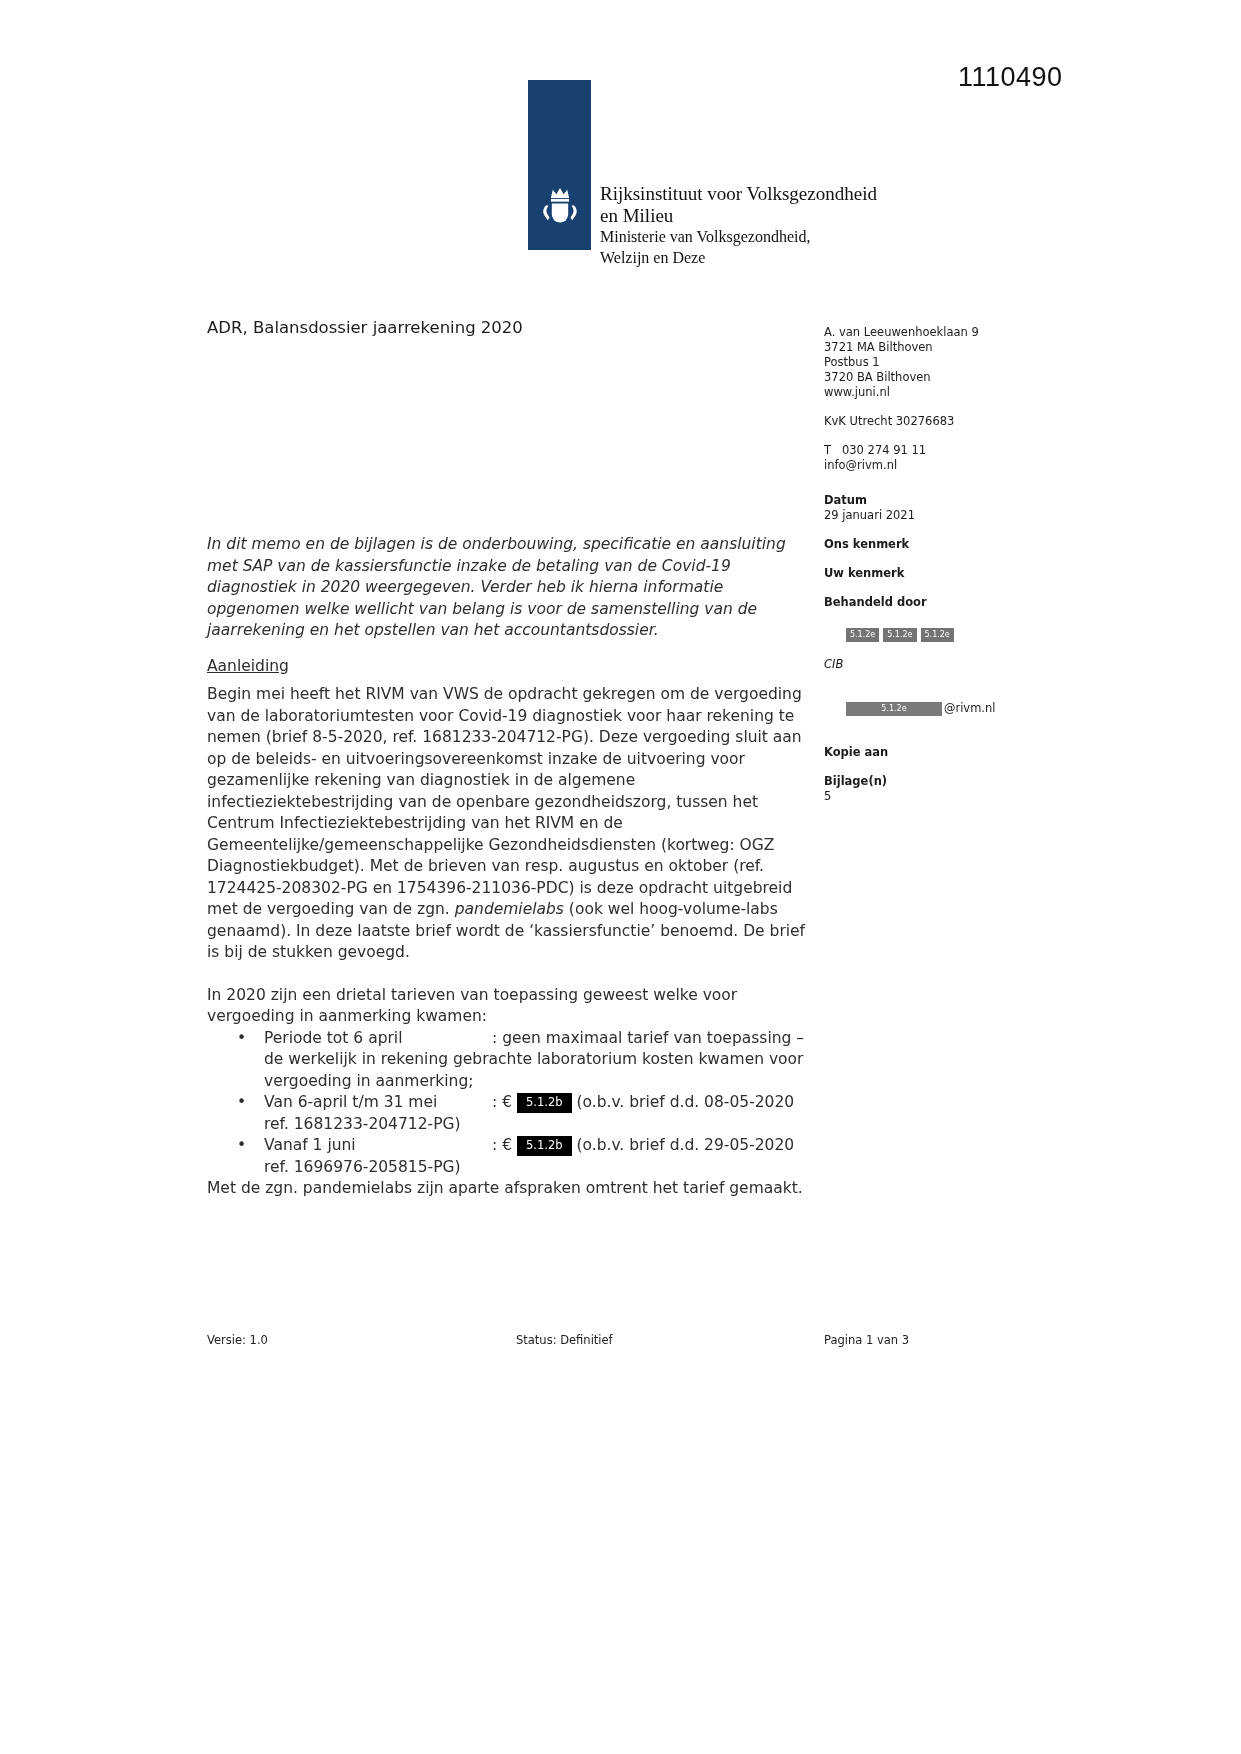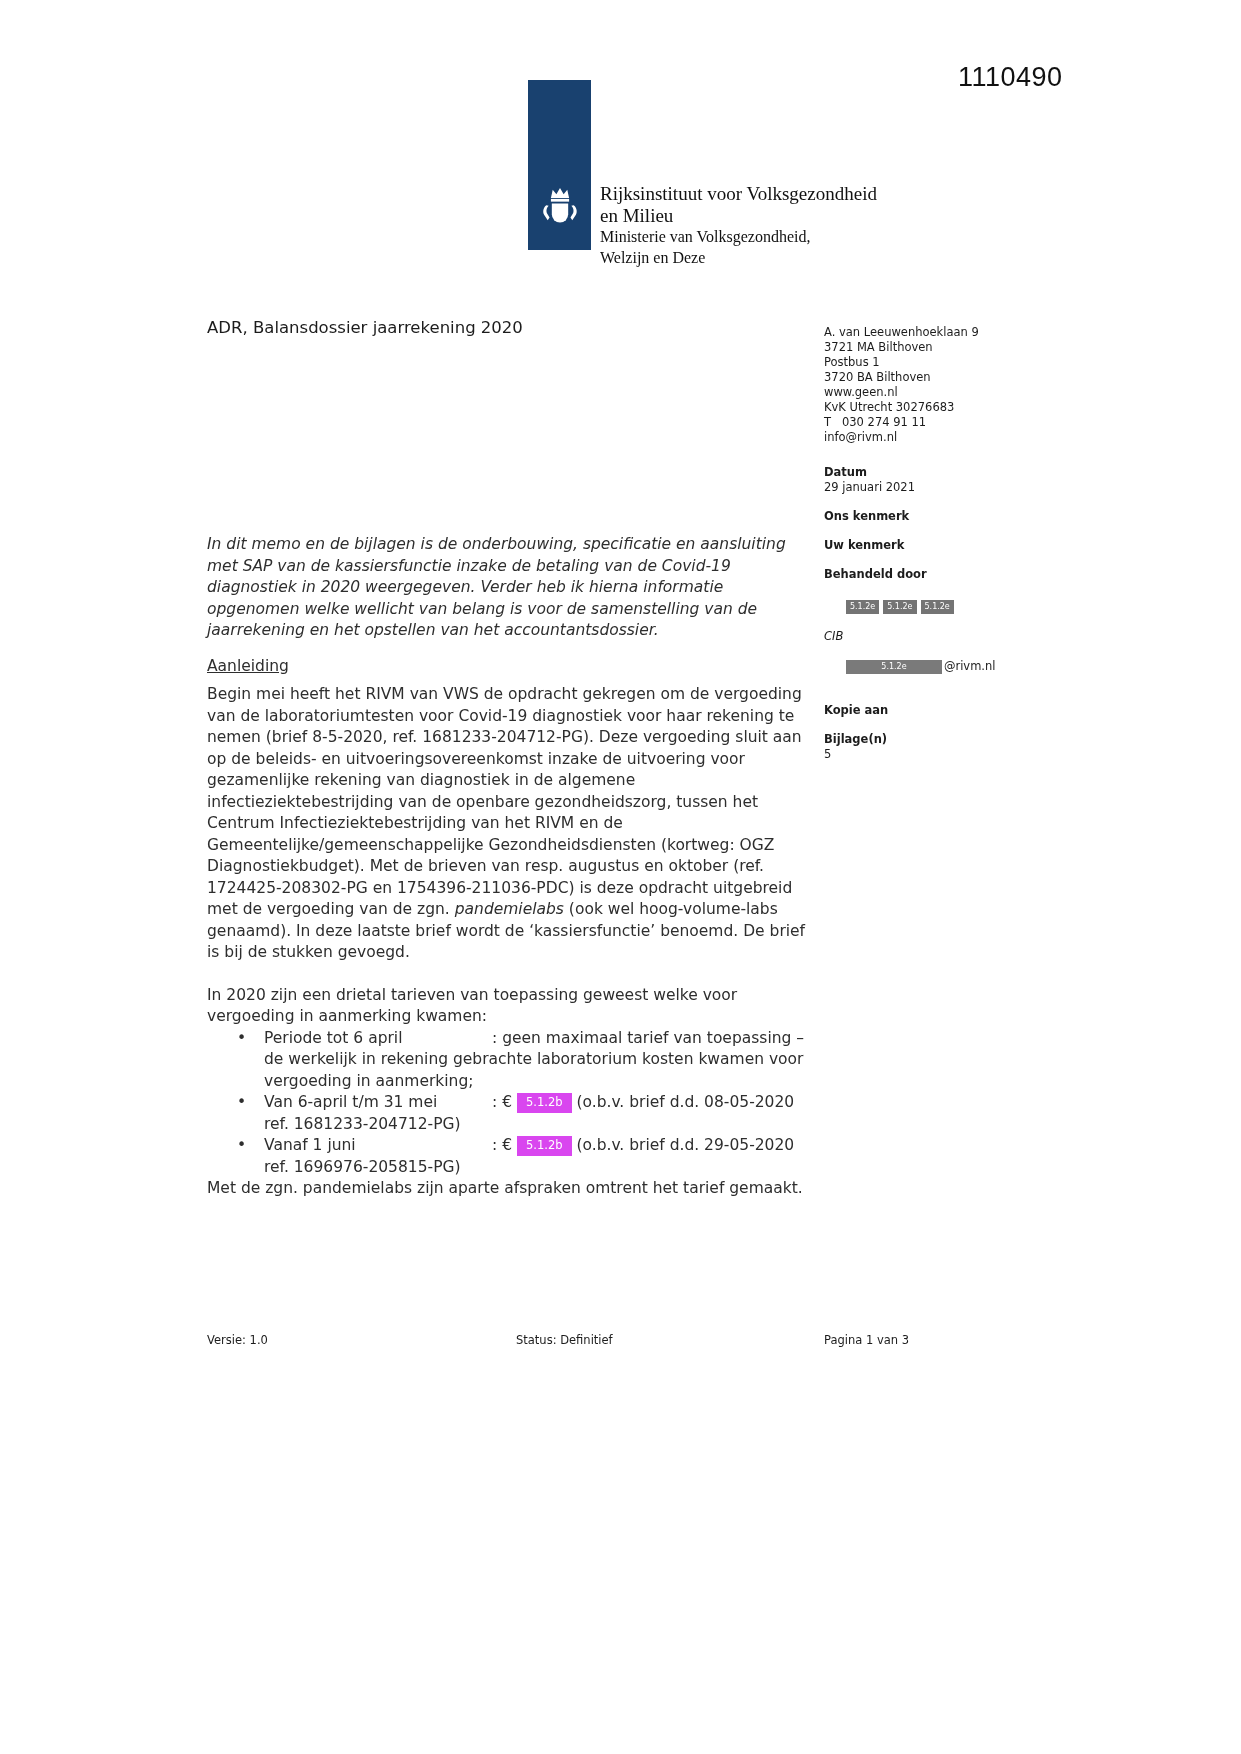--- a/index.html
+++ b/index.html
@@ -47,21 +47,21 @@
   
   .sidebar {
     position:absolute; left:824px; top:325px; width:220px;
     font-size:11.5px; line-height:15px; color:#1c1c1c;
   }
   .sidebar div { white-space:pre-wrap; }
   .sb-label { font-weight:bold; margin-top:14px; }
   .sb-label.mt20 { margin-top:20px; }
   .sb-plain { }
   .sb-italic { font-style:italic; }
-  .mt14 { }
+  .mt14 { margin-top:14px; }
   .redaction-row { margin-top:2px; }
   .redaction-sm {
     display:inline-block; background:#747474; color:#ffffff;
     font-size:8px; line-height:1; padding:3px 4px; margin-right:4px;
     vertical-align:middle;
   }
   .redaction-email {
     display:inline-block; background:#7a7a7a; color:#ffffff;
     font-size:8px; line-height:1; padding:3px 0; width:96px;
     text-align:center; vertical-align:middle; margin-right:2px;
@@ -84,21 +84,21 @@
   .para1 { margin:7px 0 0; }
   .para2 { margin:21px 0 0; }
   .para3 { margin:0; }
   .em-inline { font-style:italic; }
 
   .bullets { list-style:none; margin:0; padding:0 0 0 57px; }
   .bullets li { position:relative; }
   .bullets li::before { content:"\2022"; position:absolute; left:-27px; top:0; }
   .b-label { display:inline-block; width:228px; }
   .redaction-inline {
-    display:inline-block; background:#d946ef; color:#ffffff;
+    display:inline-block; background:#000000; color:#ffffff;
     font-size:11.5px; line-height:1; padding:4px 9px;
     vertical-align:1px; min-width:34px;
   }
 
   
   .footer-item { position:absolute; top:1333px; font-size:11.5px; color:#1c1c1c; }
   .footer-versie { left:207px; }
   .footer-status { left:516px; }
   .footer-pagina { left:824px; }
 </style>
@@ -128,21 +128,21 @@
     <div class="ministry">Welzijn en Deze</div>
   </div>
 
   <div class="subject">ADR, Balansdossier jaarrekening 2020</div>
 
   <aside class="sidebar">
     <div class="sb-plain">A. van Leeuwenhoeklaan 9</div>
     <div class="sb-plain">3721 MA Bilthoven</div>
     <div class="sb-plain">Postbus 1</div>
     <div class="sb-plain">3720 BA Bilthoven</div>
-    <div class="sb-plain">www.geen.nl</div>
+    <div class="sb-plain">www.juni.nl</div>
 
     <div class="sb-plain mt14">KvK Utrecht 30276683</div>
 
     <div class="sb-plain mt14">T   030 274 91 11</div>
     <div class="sb-plain">info@rivm.nl</div>
 
     <div class="sb-label mt20">Datum</div>
     <div class="sb-plain">29 januari 2021</div>
 
     <div class="sb-label">Ons kenmerk</div>

